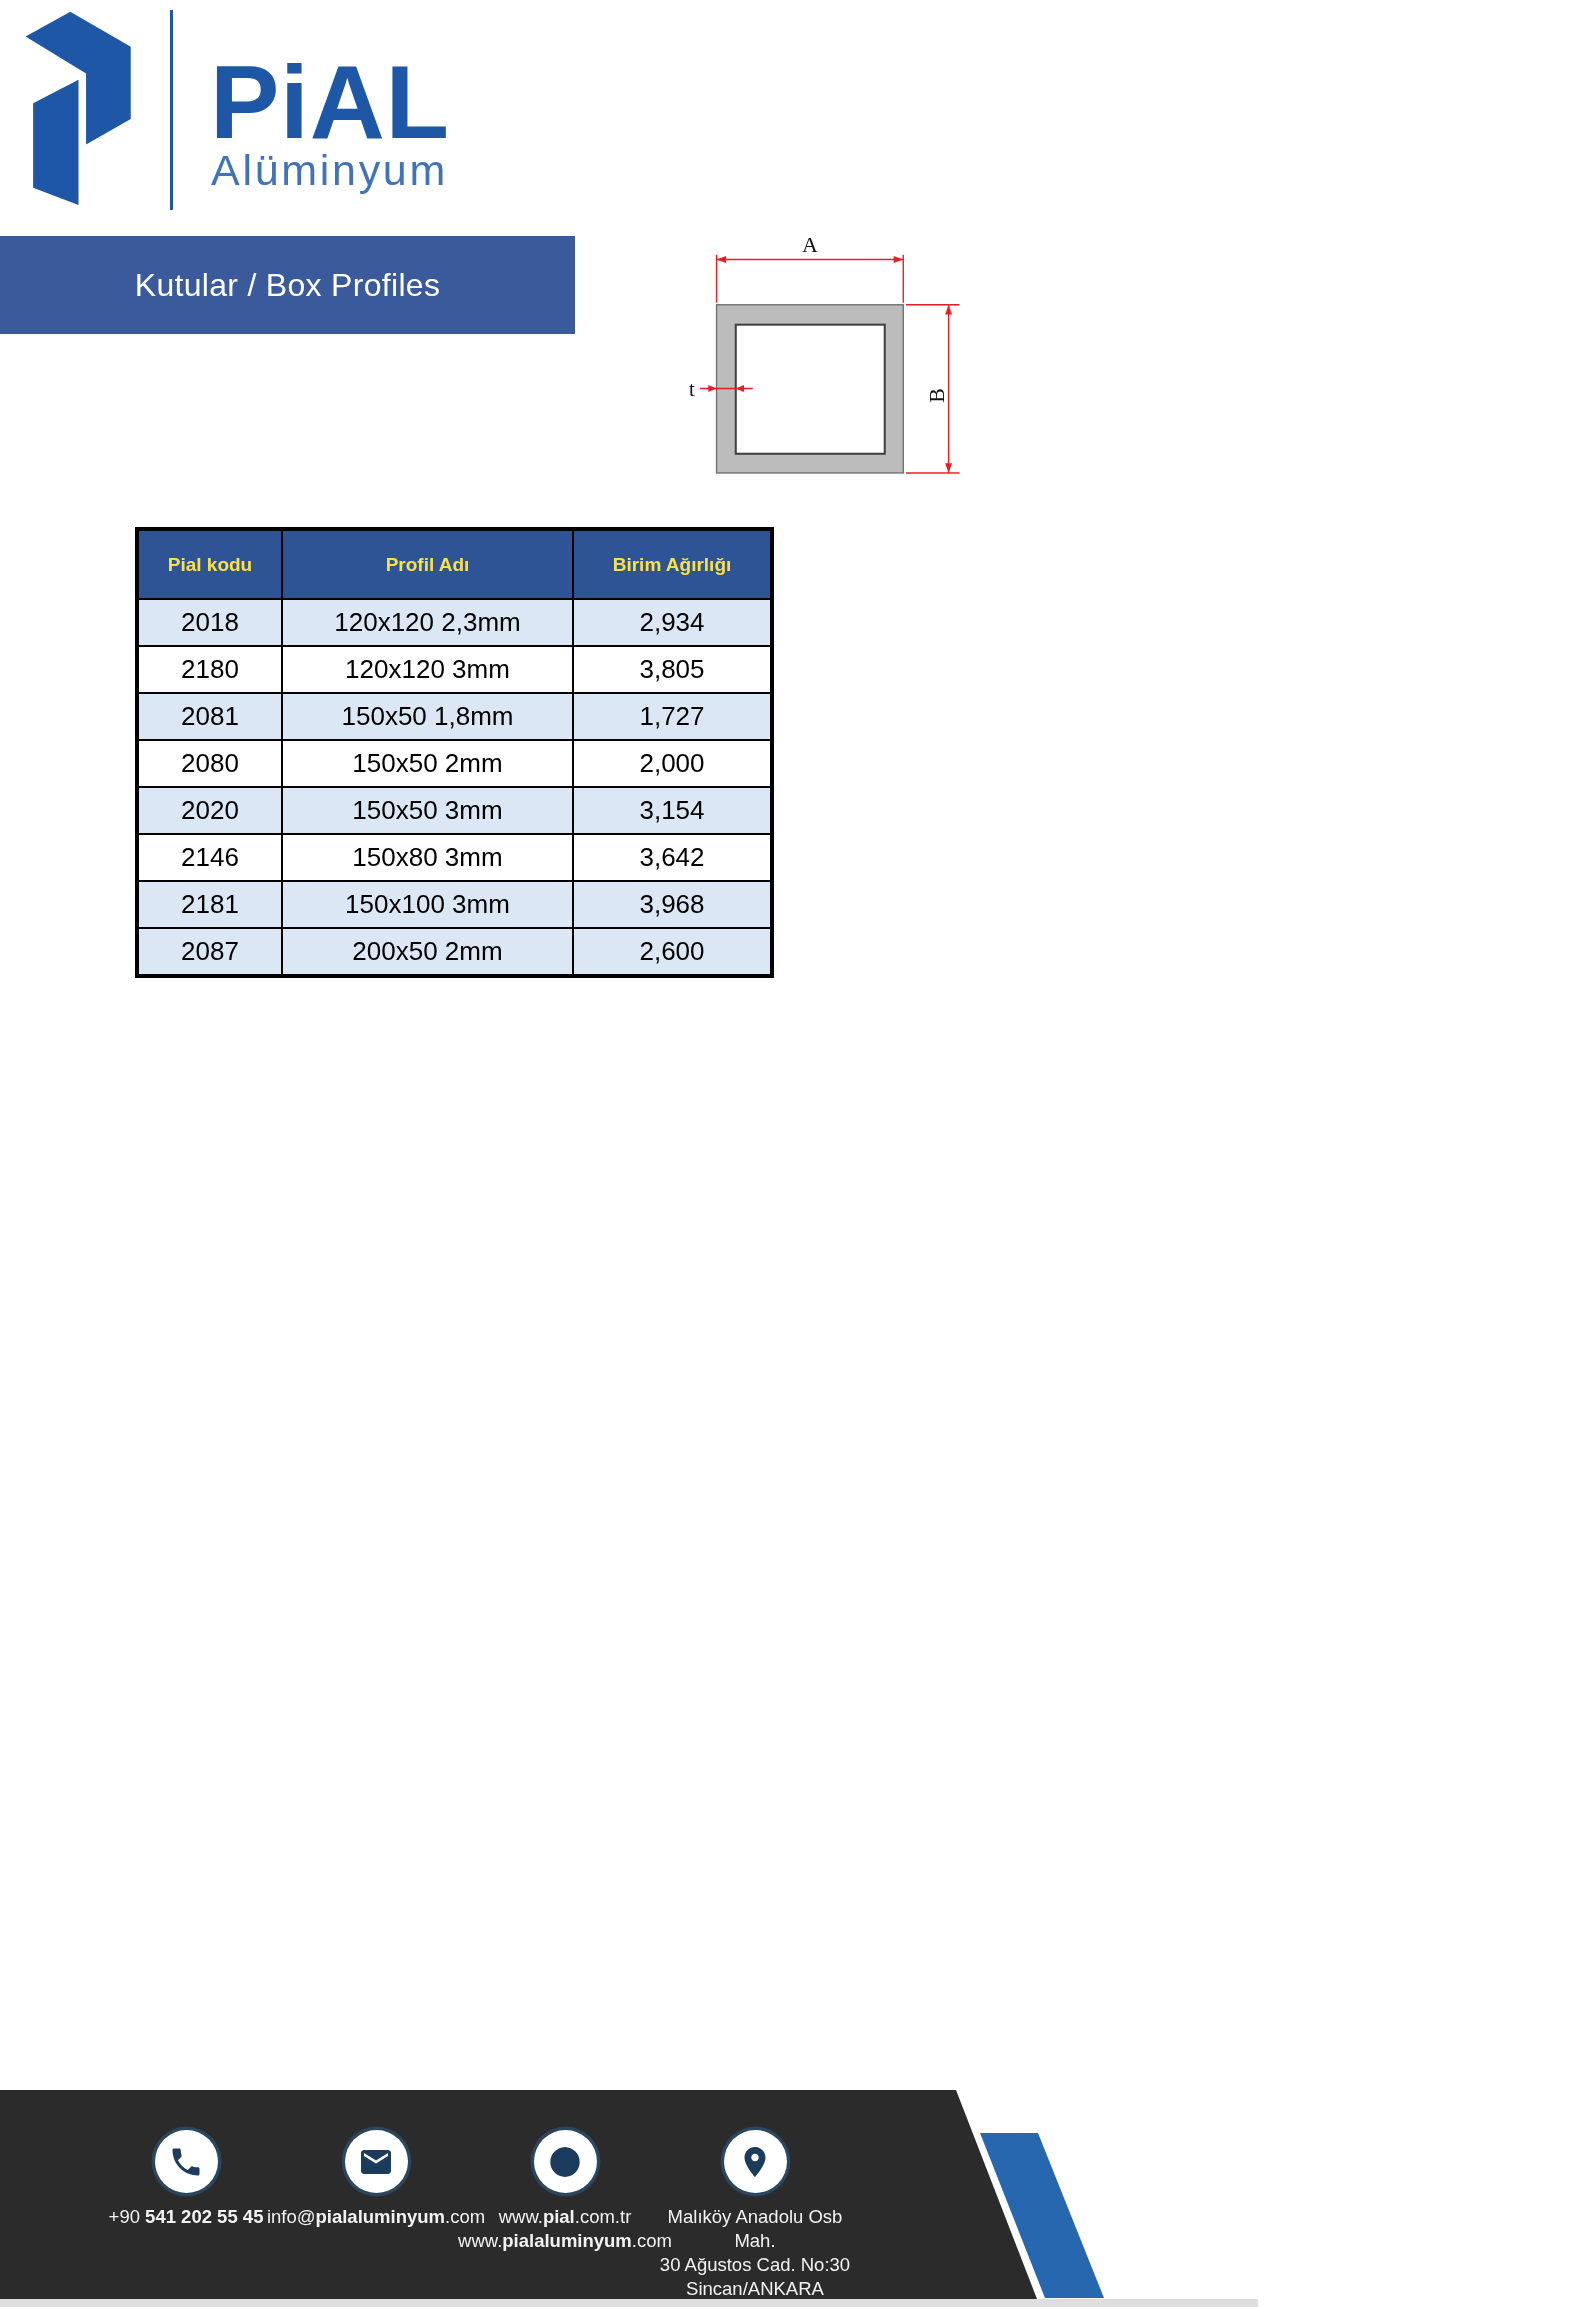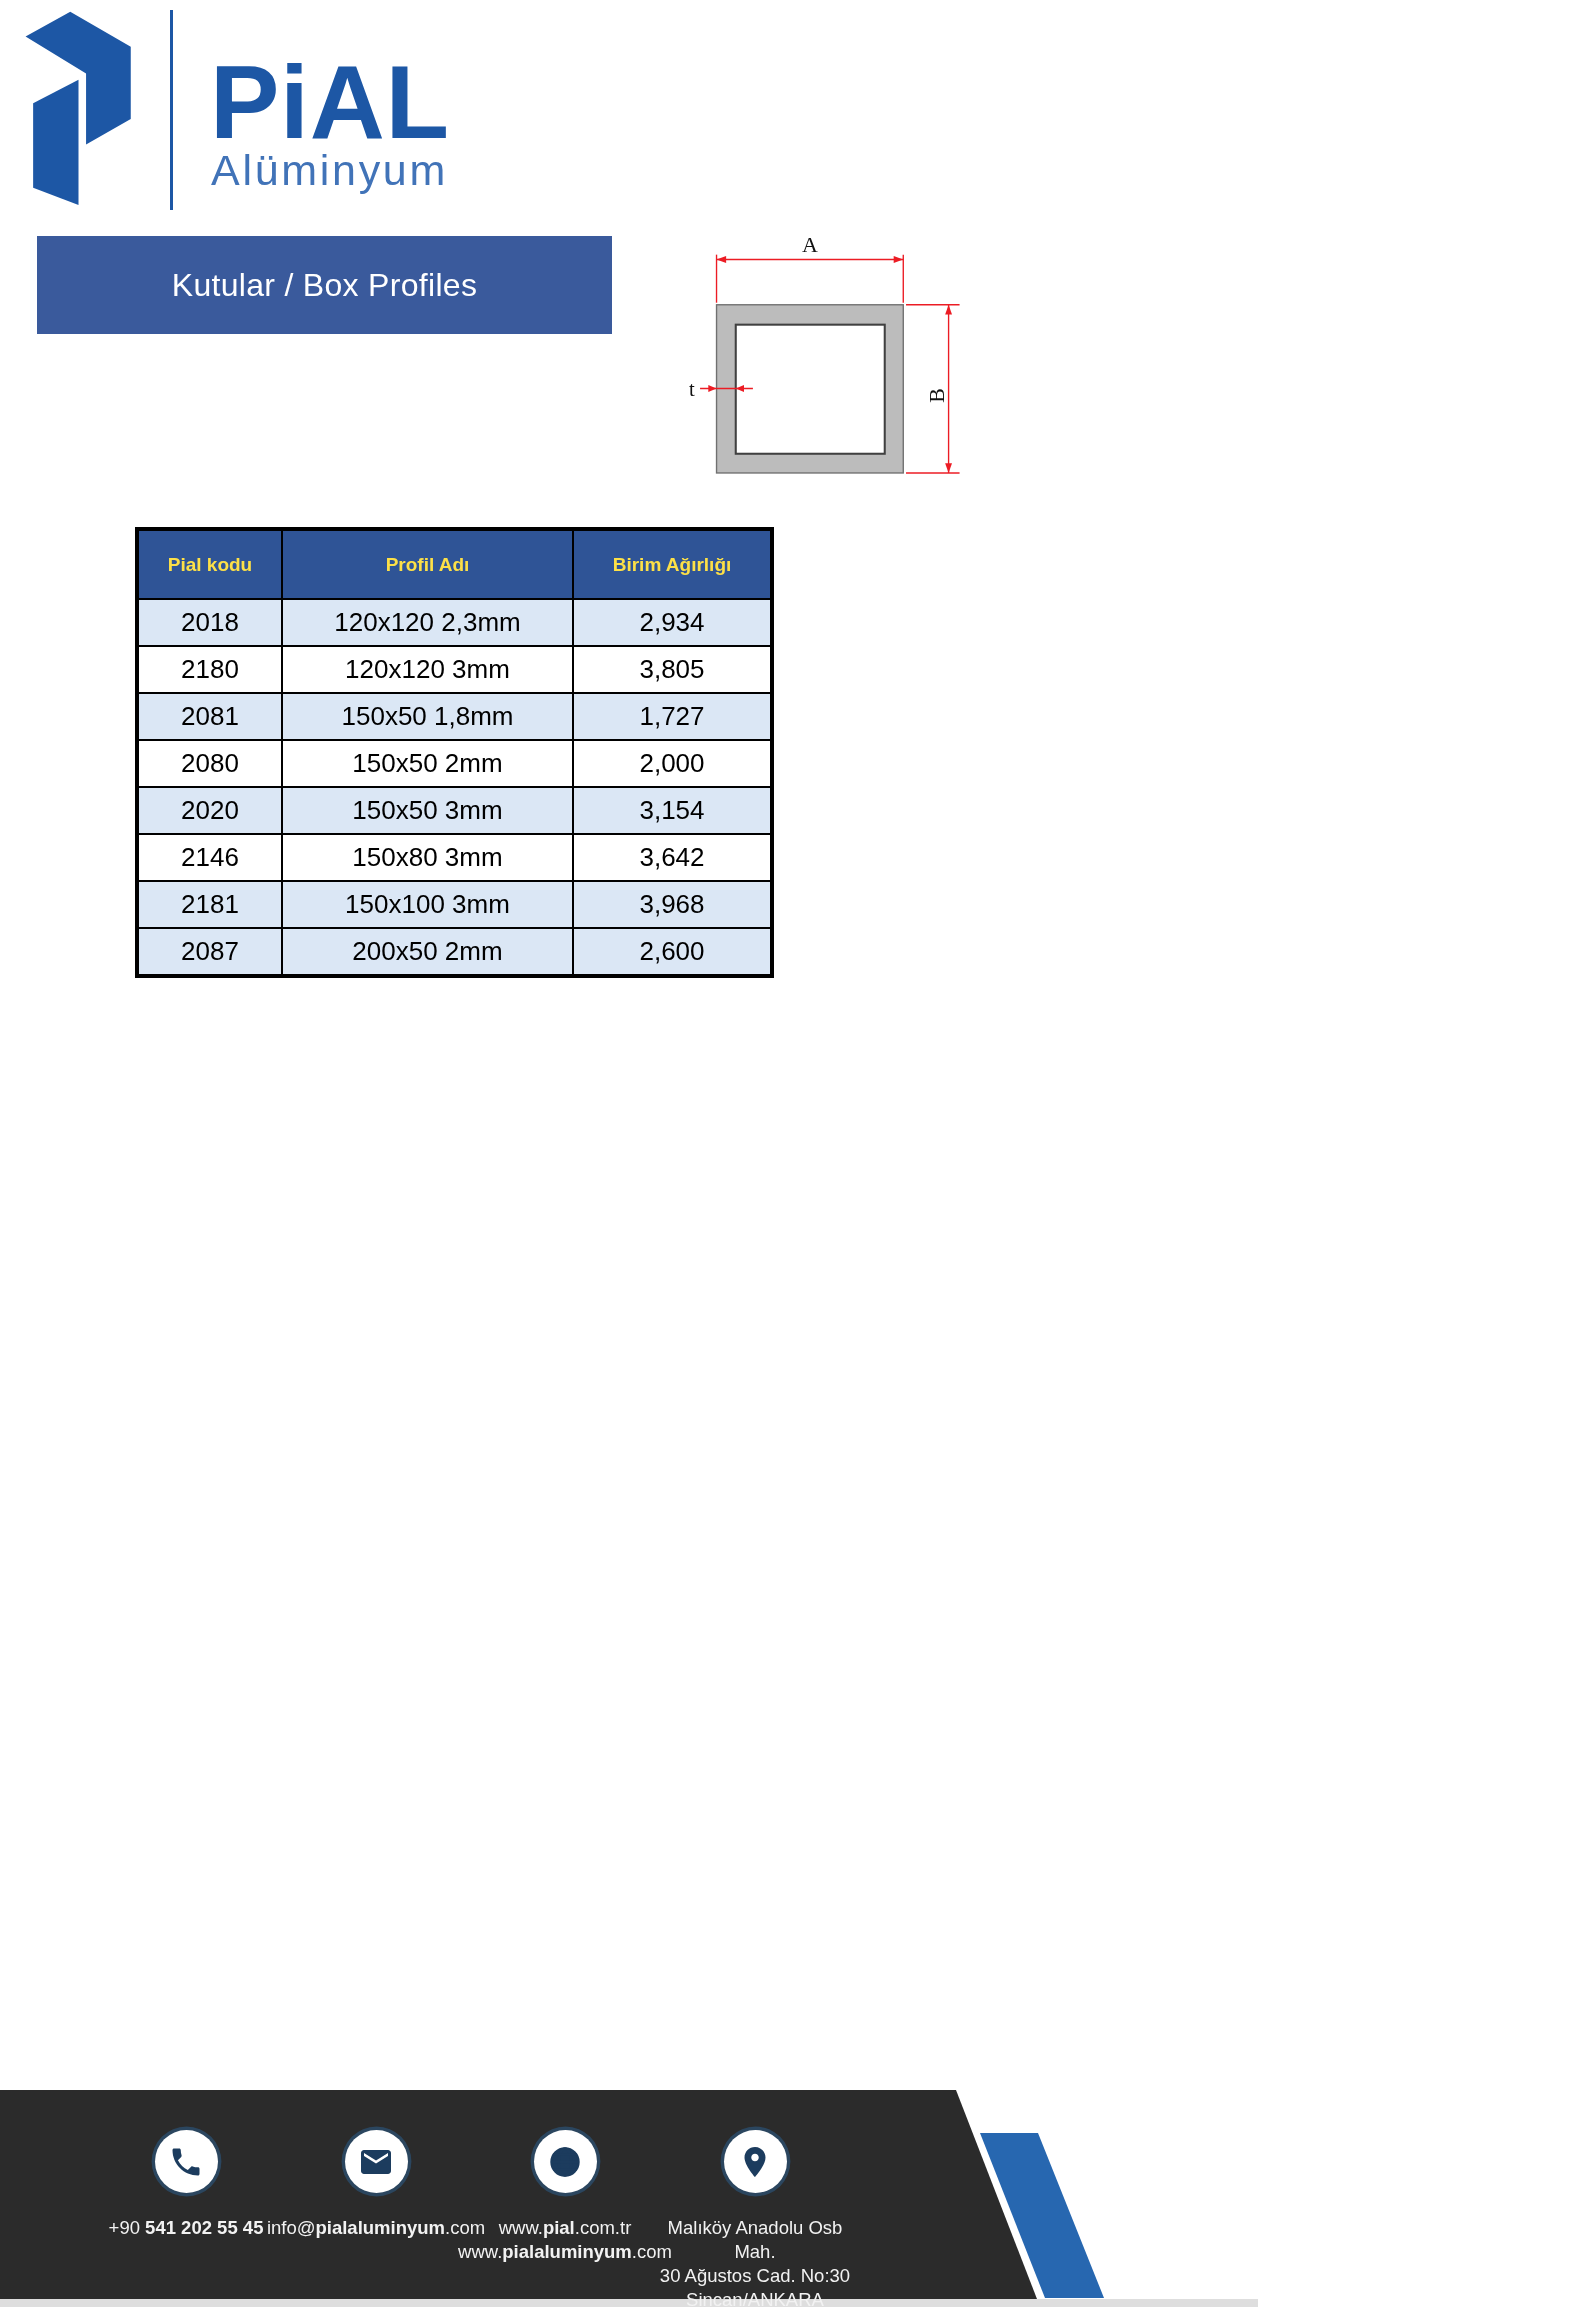--- a/index.html
+++ b/index.html
@@ -9,21 +9,21 @@
   
   .logo-mark{position:absolute;left:0;top:0;}
   .logo-divider{position:absolute;left:170px;top:9.6px;width:2.7px;height:200px;background:#1D57A5;}
   .brand{position:absolute;left:210px;top:48px;width:412px;font-weight:700;font-size:104px;
          line-height:1.05;color:#1D57A5;letter-spacing:0.7px;}
   .brand-sub{position:absolute;left:211px;top:146px;width:412px;font-weight:400;font-size:43px;
          color:#4173B8;letter-spacing:2.7px;}
 
   
   .title-bar{position:absolute;left:0;top:236px;width:575px;height:98px;background:#3A5A9C;
-             display:flex;align-items:center;justify-content:center;margin-left:37px;}
+             display:flex;align-items:center;justify-content:center;}
   .title-bar span{color:#ffffff;font-size:32px;font-weight:400;letter-spacing:0.3px;}
 
   
   .diagram{position:absolute;left:652px;top:227px;}
 
   
   table.profiles{position:absolute;left:135px;top:527px;border-collapse:collapse;
                  table-layout:fixed;border:4.1px solid #000;}
   table.profiles th,table.profiles td{border:2.1px solid #000;text-align:center;vertical-align:middle;
                  padding:0;}
@@ -36,21 +36,21 @@
   .footer-blue{position:absolute;left:980px;top:2133px;width:127px;height:165px;background:#2767B0;
                clip-path:polygon(0 0,58px 0,124px 165px,65px 165px);z-index:1;}
   .footer-dark{position:absolute;left:0;top:2090px;width:1040px;height:209px;background:#2B2B2B;
                clip-path:polygon(0 0,956px 0,1037px 209px,0 209px);z-index:2;}
   .footer-strip{position:absolute;left:0;top:2299px;width:1590px;height:8.2px;background:#DEDEDE;z-index:0;}
   .contact-col{position:absolute;z-index:3;width:220px;top:2130px;display:flex;flex-direction:column;
                align-items:center;}
   .icon-circle{width:63px;height:63px;border-radius:50%;background:#ffffff;display:flex;
                align-items:center;justify-content:center;box-shadow:0 0 0 3.4px rgba(44,92,138,.55);}
   .icon-circle svg{width:36px;height:36px;fill:#1C3C5E;}
-  .contact-text{margin-top:23px;text-align:center;color:#F2F2F2;font-size:18.5px;line-height:1.3;}
+  .contact-text{margin-top:12px;text-align:center;color:#F2F2F2;font-size:18.5px;line-height:1.3;}
   .contact-text b{font-weight:700;}
 
   
   .qr-box{position:absolute;left:1362px;top:2076px;width:218px;height:224px;background:#ffffff;
           border:6.2px solid #1566AD;border-radius:20.6px;box-sizing:border-box;z-index:3;
           display:flex;align-items:center;justify-content:center;}
   .qr-grid{display:grid;grid-template-columns:repeat(21,8.2px);grid-template-rows:repeat(21,8.2px);}
   .qr-grid i{display:block;}
   .qr-grid i.d{background:#333333;}
 </style>

